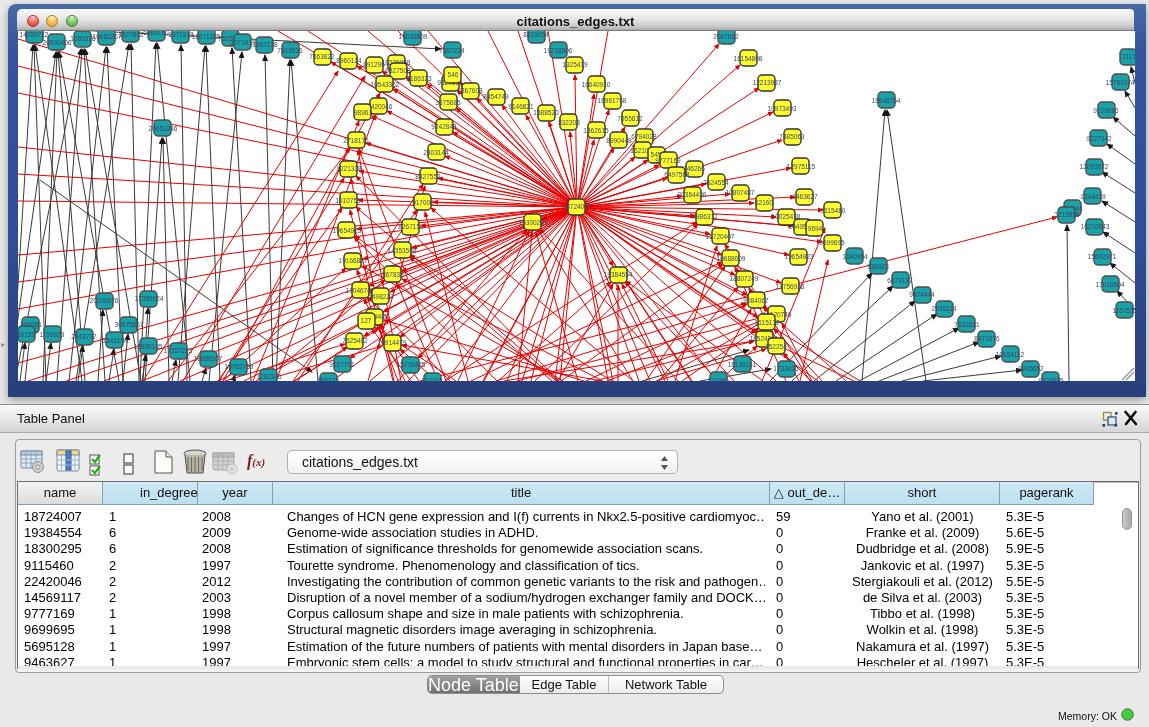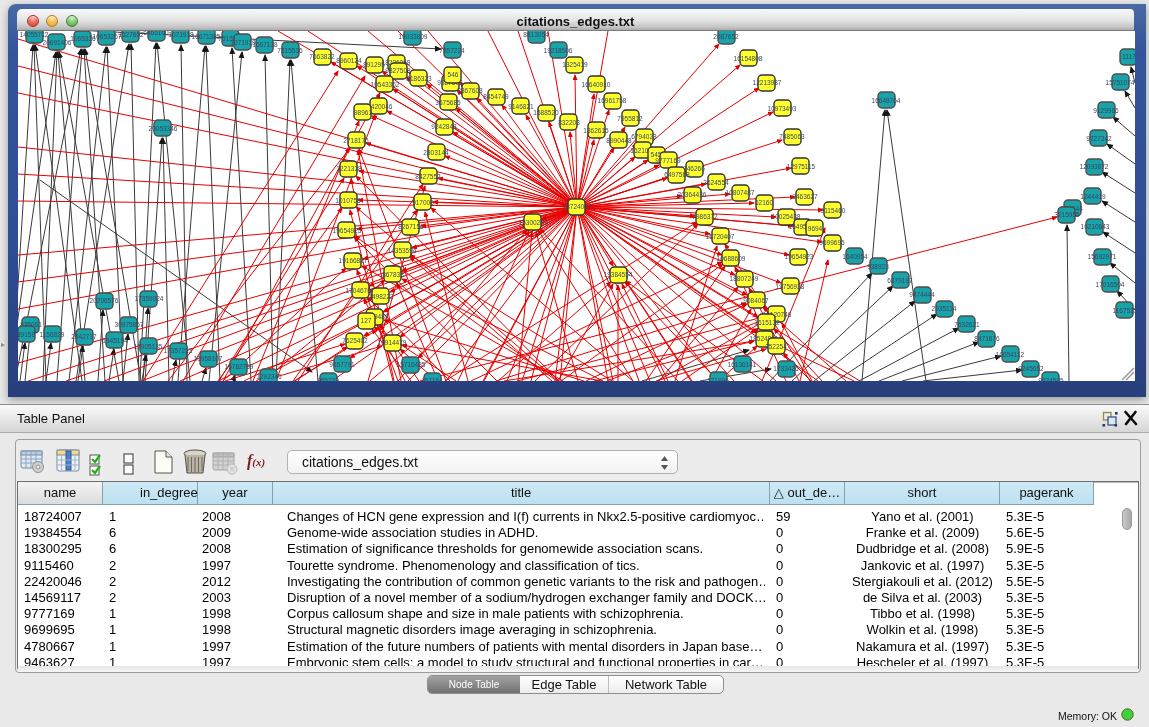--- a/index.html
+++ b/index.html
@@ -697,37 +697,37 @@
 <div class="cell" style="left:776px;top:606px;width:60px">0</div>
 <div class="cell" style="left:845px;top:606px;width:155px;text-align:center">Tibbo et al. (1998)</div>
 <div class="cell" style="left:1006px;top:606px;width:80px">5.3E‑5</div>
 <div class="cell" style="left:24px;top:622px;width:76px">9699695</div>
 <div class="cell" style="left:109px;top:622px;width:60px">1</div>
 <div class="cell" style="left:202px;top:622px;width:60px">1998</div>
 <div class="cell" style="left:287px;top:622px;width:478px">Structural magnetic disorders image averaging in schizophrenia.</div>
 <div class="cell" style="left:776px;top:622px;width:60px">0</div>
 <div class="cell" style="left:845px;top:622px;width:155px;text-align:center">Wolkin et al. (1998)</div>
 <div class="cell" style="left:1006px;top:622px;width:80px">5.3E‑5</div>
-<div class="cell" style="left:24px;top:639px;width:76px">4780667</div>
+<div class="cell" style="left:24px;top:639px;width:76px">5695128</div>
 <div class="cell" style="left:109px;top:639px;width:60px">1</div>
 <div class="cell" style="left:202px;top:639px;width:60px">1997</div>
 <div class="cell" style="left:287px;top:639px;width:478px">Estimation of the future numbers of patients with mental disorders in Japan base…</div>
 <div class="cell" style="left:776px;top:639px;width:60px">0</div>
 <div class="cell" style="left:845px;top:639px;width:155px;text-align:center">Nakamura et al. (1997)</div>
 <div class="cell" style="left:1006px;top:639px;width:80px">5.3E‑5</div>
 <div class="cell" style="left:24px;top:655px;width:76px">9463627</div>
 <div class="cell" style="left:109px;top:655px;width:60px">1</div>
 <div class="cell" style="left:202px;top:655px;width:60px">1997</div>
 <div class="cell" style="left:287px;top:655px;width:478px">Embryonic stem cells: a model to study structural and functional properties in car…</div>
 <div class="cell" style="left:776px;top:655px;width:60px">0</div>
 <div class="cell" style="left:845px;top:655px;width:155px;text-align:center">Hescheler et al. (1997)</div>
 <div class="cell" style="left:1006px;top:655px;width:80px">5.3E‑5</div>
 <div style="position:absolute;left:1122px;top:508px;width:10px;height:22px;background:linear-gradient(90deg,#c9c9c9,#a8a8a8);border-radius:5px;border:1px solid #999"></div>
 <div style="position:absolute;left:18px;top:666px;width:1120px;height:6px;background:linear-gradient(180deg,#e6e6e6,#f6f6f6)"></div>
 <div style="position:absolute;left:427px;top:675px;width:297px;height:19px;border:1px solid #8e8e8e;border-radius:5px;background:linear-gradient(180deg,#fff,#ececec);overflow:hidden;display:flex">
-<div style="width:92px;height:19px;background:linear-gradient(180deg,#a2a2a2,#6b6b6b);color:#fff;font-size:10px;text-align:center;line-height:18px">Node Table</div>
+<div style="width:92px;height:19px;background:linear-gradient(180deg,#a2a2a2,#6b6b6b);color:#fff;font-size:18px;line-height:18px">Node Table</div>
 <div style="width:89px;height:19px;color:#111;font-size:13px;text-align:center;line-height:18px;border-right:1px solid #bbb">Edge Table</div>
 <div style="flex:1;height:19px;color:#111;font-size:13px;text-align:center;line-height:18px">Network Table</div>
 </div>
 <div style="position:absolute;left:1058px;top:710px;font-size:10.5px;color:#111">Memory: OK</div>
 <svg style="position:absolute;left:1121px;top:708px" width="14" height="14">
     <circle cx="6.5" cy="6.5" r="5.7" fill="#3ed23e" stroke="#55651f"></circle>
   </svg>
 
 </body></html>

